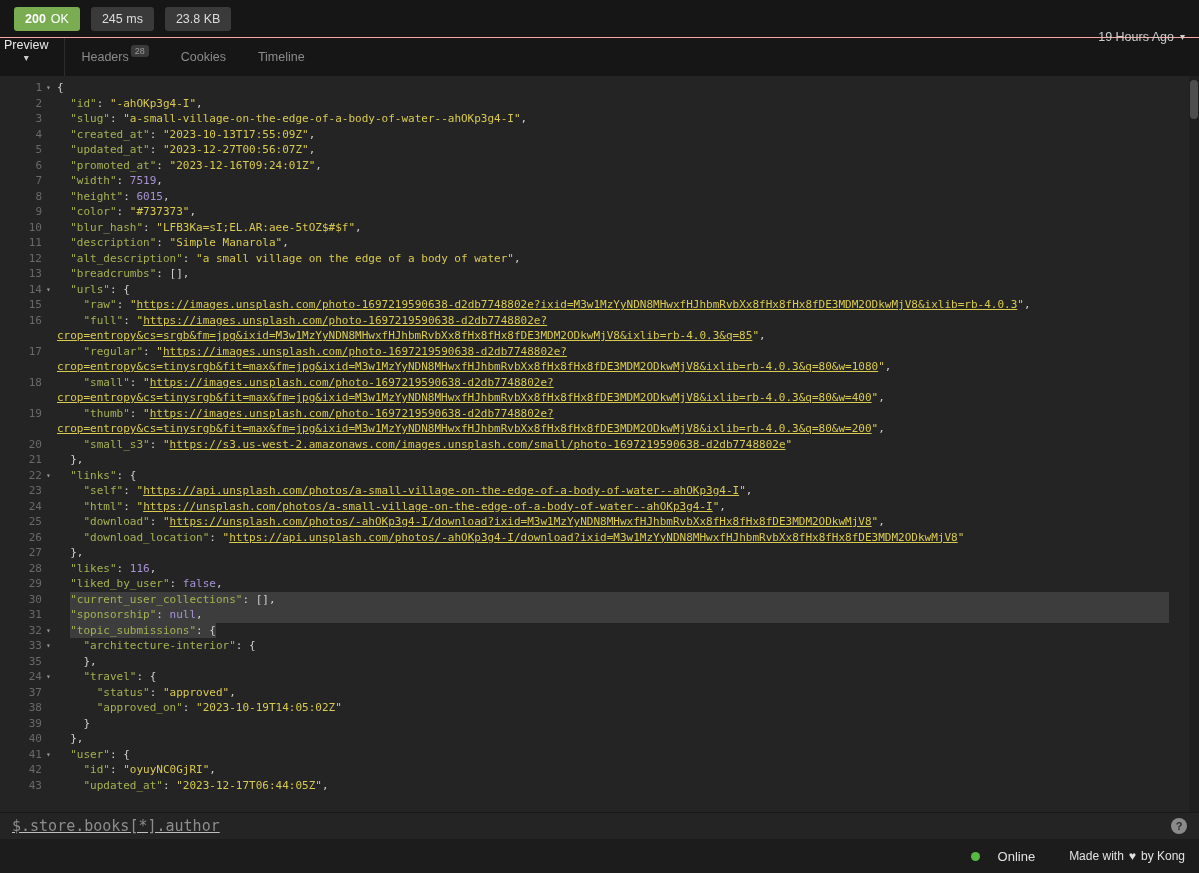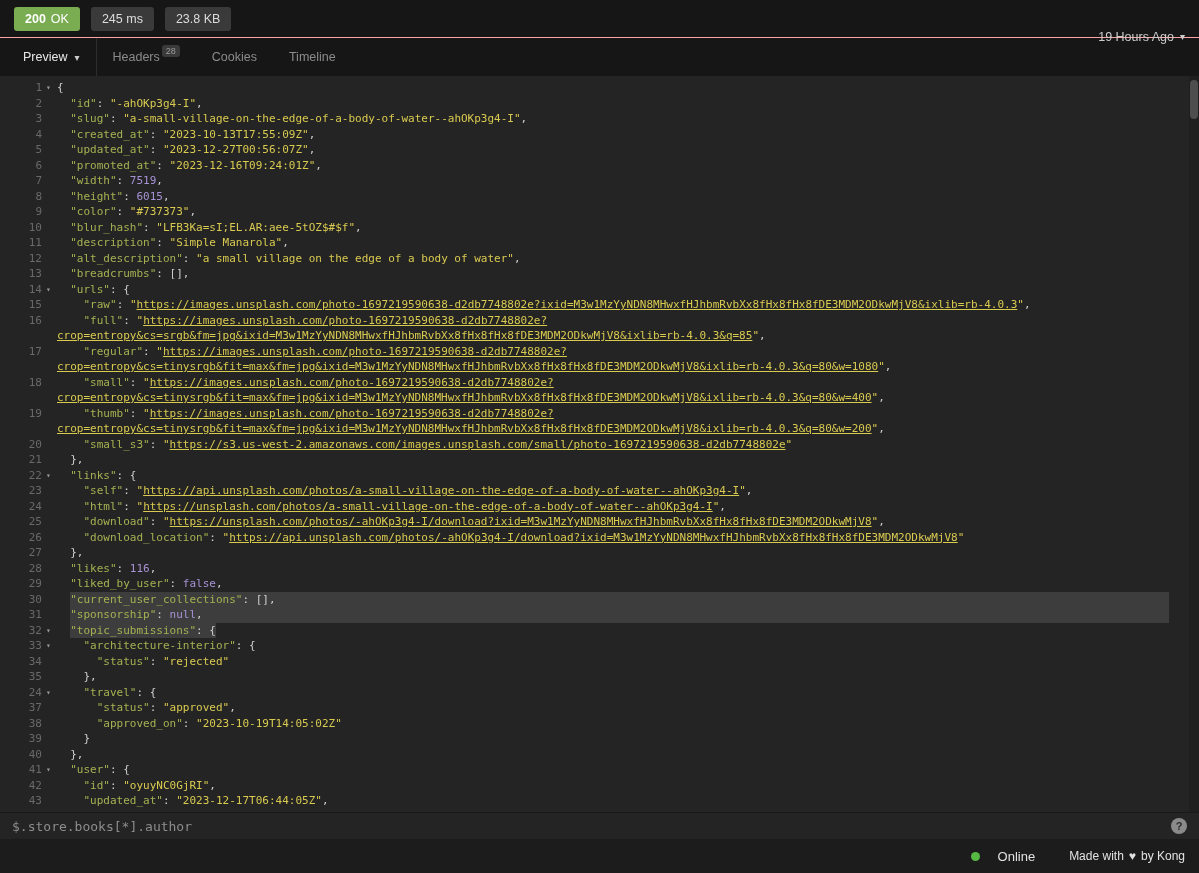--- a/index.html
+++ b/index.html
@@ -12,22 +12,22 @@
   .badge { height:24px; padding:0 11px; border-radius:3px; display:flex; align-items:center;
            margin-right:11px; font-size:12.5px; color:#dcdcdc; background:#3a3a3a; }
   .badge.green { background:#7aac52; color:#ffffff; }
   .badge.green b { font-weight:bold; margin-right:5px; }
   .history { margin-left:auto; color:#cccccc; font-size:12.5px; display:flex; align-items:center;
              gap:6px; cursor:pointer;margin-top:36px; }
   .caret-glyph { font-size:10px; color:#cccccc; }
 
   
   .tabbar { height:38px; display:flex; align-items:stretch; background:#161616; }
-  .preview-btn { display:flex; align-items:center; gap:7px; padding:0 16px 0 23px;
-                 color:#e8e8e8; font-size:12.5px; cursor:pointer; }
+  .preview-btn { display:flex; align-items:center; padding:0 16px 0 4px;
+                 color:#e8e8e8; font-size:12.5px; cursor:pointer;flex-direction:column; }
   .vsep { width:1px; background:#2c2c2c; }
   .tab { display:flex; align-items:center; padding:0 16px; color:#8b8b8b; font-size:12.5px;
          cursor:pointer; position:relative; }
   .tab .count { font-size:9px; background:#3a3a3a; color:#9a9a9a; border-radius:3px;
                 padding:1px 4px; margin-left:2px; position:relative; top:-6px; }
 
   
   .content { position:relative; height:736px; background:#242424; overflow:hidden; }
   .rows { padding:4px 30px 0 0; }
   .row { display:flex; height:15.5px; line-height:15.5px;
@@ -49,21 +49,21 @@
 
   
   .scrollbar { position:absolute; top:0; right:0; width:10px; height:100%; background:#1f1f1f; }
   .thumb { position:absolute; top:4px; left:1px; width:8px; height:39px;
            background:#4e4e4e; border-radius:4px; }
 
   
   .filterbar { height:27px; background:#242424; border-top:1px solid #191919;
                display:flex; align-items:center; padding:0 12px; }
   .filterbar input { flex:1; background:transparent; border:none; outline:none;
-                     font-family:"DejaVu Sans Mono", monospace; font-size:13px; color:#bfbfbf; }
+                     font-family:"DejaVu Sans Mono", monospace; font-size:15px; color:#bfbfbf;text-decoration:underline; }
   .filterbar input::placeholder { color:#8d8d8d; opacity:1; }
   .help { width:16px; height:16px; border-radius:50%; background:#8a8a8a; color:#2a2a2a;
           font-size:11px; font-weight:bold; display:flex; align-items:center;
           justify-content:center; cursor:pointer; flex:none; }
 
   
   .statusbar { height:34px; background:#1c1c1c; display:flex; align-items:center;
                justify-content:flex-end; padding:0 14px; gap:34px; }
   .online { display:flex; align-items:center; gap:18px; color:#e2e2e2; font-size:13px; cursor:pointer; }
   .dot { width:9px; height:9px; border-radius:50%; background:#57b944; }
@@ -285,25 +285,20 @@
         <span class="ln">32</span>
         <span class="gut">▾</span>
         <span class="code"><span class="ind">  </span><span class="txt sel"><span class="k">"topic_submissions"</span><span class="p">: {</span></span><span class="fill"></span></span>
       </div>
       <div class="row">
         <span class="ln">33</span>
         <span class="gut">▾</span>
         <span class="code"><span class="ind">    </span><span class="txt"><span class="k">"architecture-interior"</span><span class="p">: {</span></span><span class="fill"></span></span>
       </div>
       <div class="row">
-        <span class="ln">34</span>
-        <span class="gut"></span>
-        <span class="code"><span class="ind">      </span><span class="txt"><span class="k">"status"</span><span class="p">: </span><span class="s">"rejected"</span></span><span class="fill"></span></span>
-      </div>
-      <div class="row">
         <span class="ln">35</span>
         <span class="gut"></span>
         <span class="code"><span class="ind">    </span><span class="txt"><span class="p">},</span></span><span class="fill"></span></span>
       </div>
       <div class="row">
         <span class="ln">24</span>
         <span class="gut">▾</span>
         <span class="code"><span class="ind">    </span><span class="txt"><span class="k">"travel"</span><span class="p">: {</span></span><span class="fill"></span></span>
       </div>
       <div class="row">

